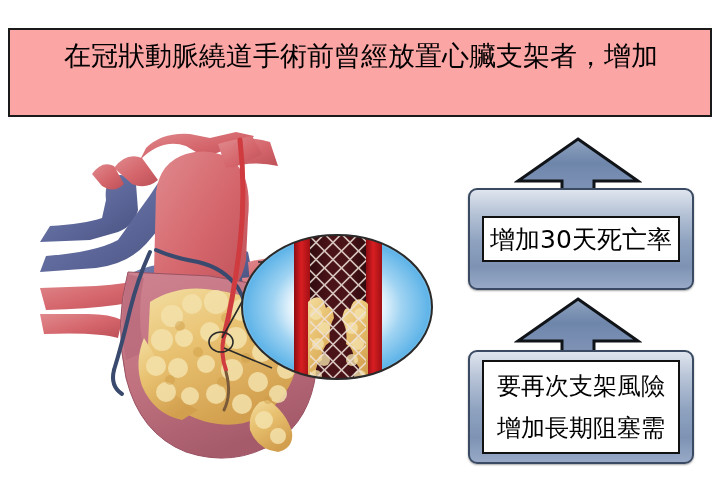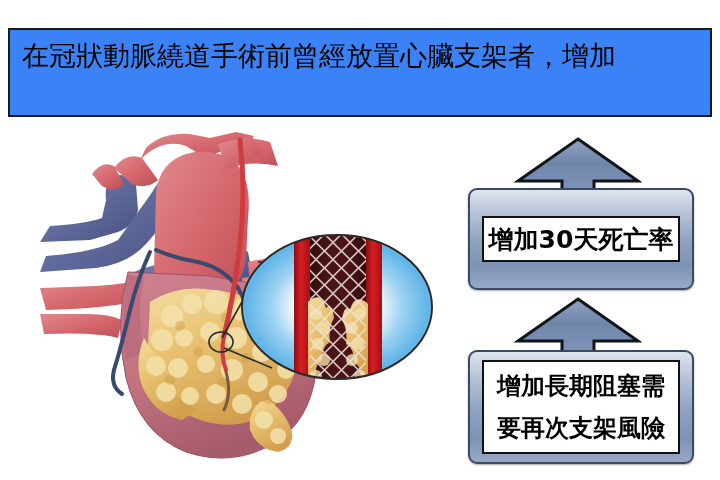--- a/index.html
+++ b/index.html
@@ -17,22 +17,23 @@
 
   
   .caption-box {
     position: absolute;
     left: 8px;
     top: 28px;
     width: 704px;
     height: 89px;
     box-sizing: border-box;
     border: 2px solid #1a1a1a;
-    background: #3b82f6;
+    background: #fca5a5;
     padding: 6px 10px 8px 12px;
+    text-align: center;
   }
   .caption-text {
     font-family: "DejaVu Sans", "Liberation Sans", sans-serif;
     font-size: 27px;
     line-height: 40px;
     color: #000000;
     letter-spacing: 0px;
     white-space: pre-wrap;
     font-weight: 400;
   }
@@ -90,21 +91,21 @@
     justify-content: center;
   }
   .flow-box-1 .inner-label { height: 46px; }
   .flow-box-2 .inner-label { height: 94px; }
 
   .inner-label .line {
     font-size: 25px;
     line-height: 31px;
     color: #000000;
     white-space: nowrap;
-    font-weight: 700;
+    font-weight: 400;
   }
   .flow-box-2 .inner-label .line { font-size: 24px; line-height: 42px; }
 
   
   .illustration {
     position: absolute;
     left: 10px;
     top: 132px;
     width: 440px;
     height: 340px;
@@ -310,18 +311,18 @@
           <stop offset="45%" stop-color="#6f86ab"></stop>
           <stop offset="100%" stop-color="#7f93b6"></stop>
         </linearGradient>
       </defs>
       <path d="M64 3 L124 45 L80 45 L80 56 L48 56 L48 45 L4 45 Z" fill="url(#aGrad2)" stroke="#101418" stroke-width="3" stroke-linejoin="miter"></path>
     </svg>
   </div>
 
   <div class="flow-box flow-box-2">
     <div class="inner-label">
+      <div class="line">要再次支架風險</div>
       <div class="line">增加長期阻塞需</div>
-      <div class="line">要再次支架風險</div>
     </div>
   </div>
 
 </div>
 
 </body></html>

